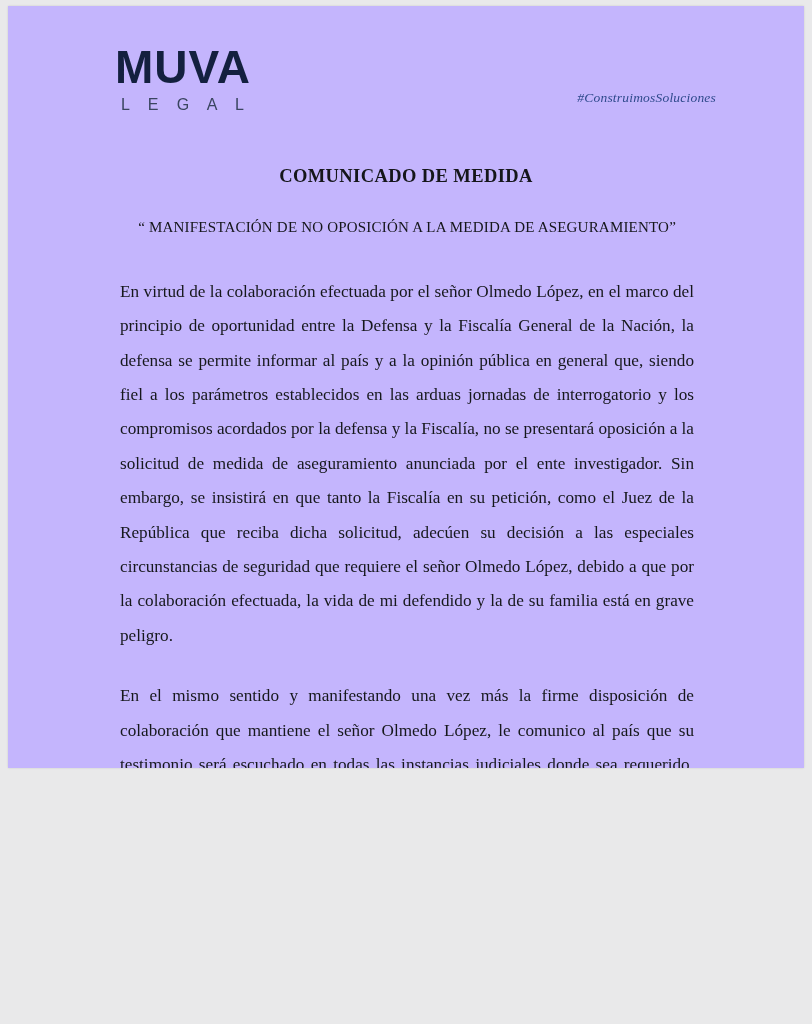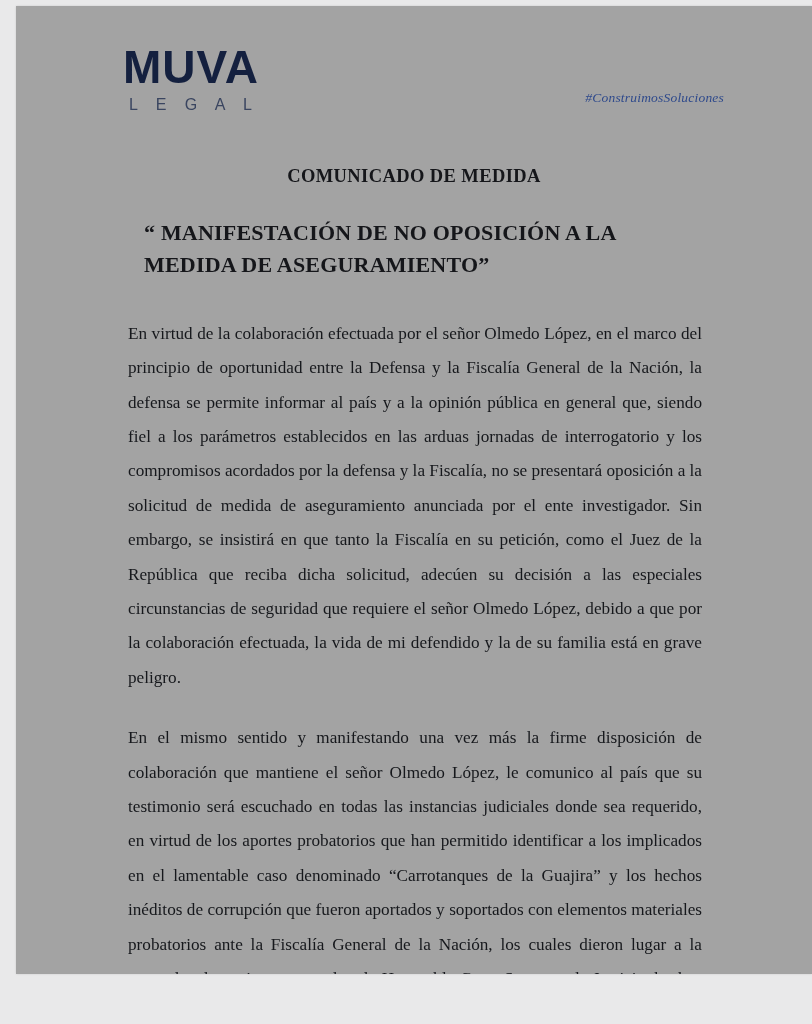--- a/index.html
+++ b/index.html
@@ -8,25 +8,25 @@
     background: #e9e9ea;
   }
   body {
     width: 812px;
     height: 1024px;
     font-family: "Liberation Serif", serif;
     overflow: hidden;
   }
   .page {
     position: absolute;
-    left: 16px;
+    left: 8px;
     top: 6px;
     width: 796px;
-    height: 968px;
-    background: #a3a3a3;
+    height: 762px;
+    background: #c4b5fd;
     box-shadow: 0 0 2px rgba(0,0,0,0.12);
     overflow: hidden;
   }
 
   
   .header {
     position: relative;
     height: 120px;
   }
   .logo {
@@ -67,23 +67,23 @@
   
   .doc-title {
     text-align: center;
     font-size: 18.5px;
     font-weight: 700;
     color: #15161a;
     letter-spacing: 0.4px;
     margin-top: 40px;
   }
   .doc-subtitle {
-    text-align: left;
-    font-size: 22px;
-    font-weight: 700;
+    text-align: right;
+    font-size: 15px;
+    font-weight: 400;
     color: #15161a;
     letter-spacing: 0.2px;
     margin: 30px auto 0;
     width: 540px;
     line-height: 1.45;
   }
 
   
   .body-wrap {
     margin: 36px 110px 0 112px;

